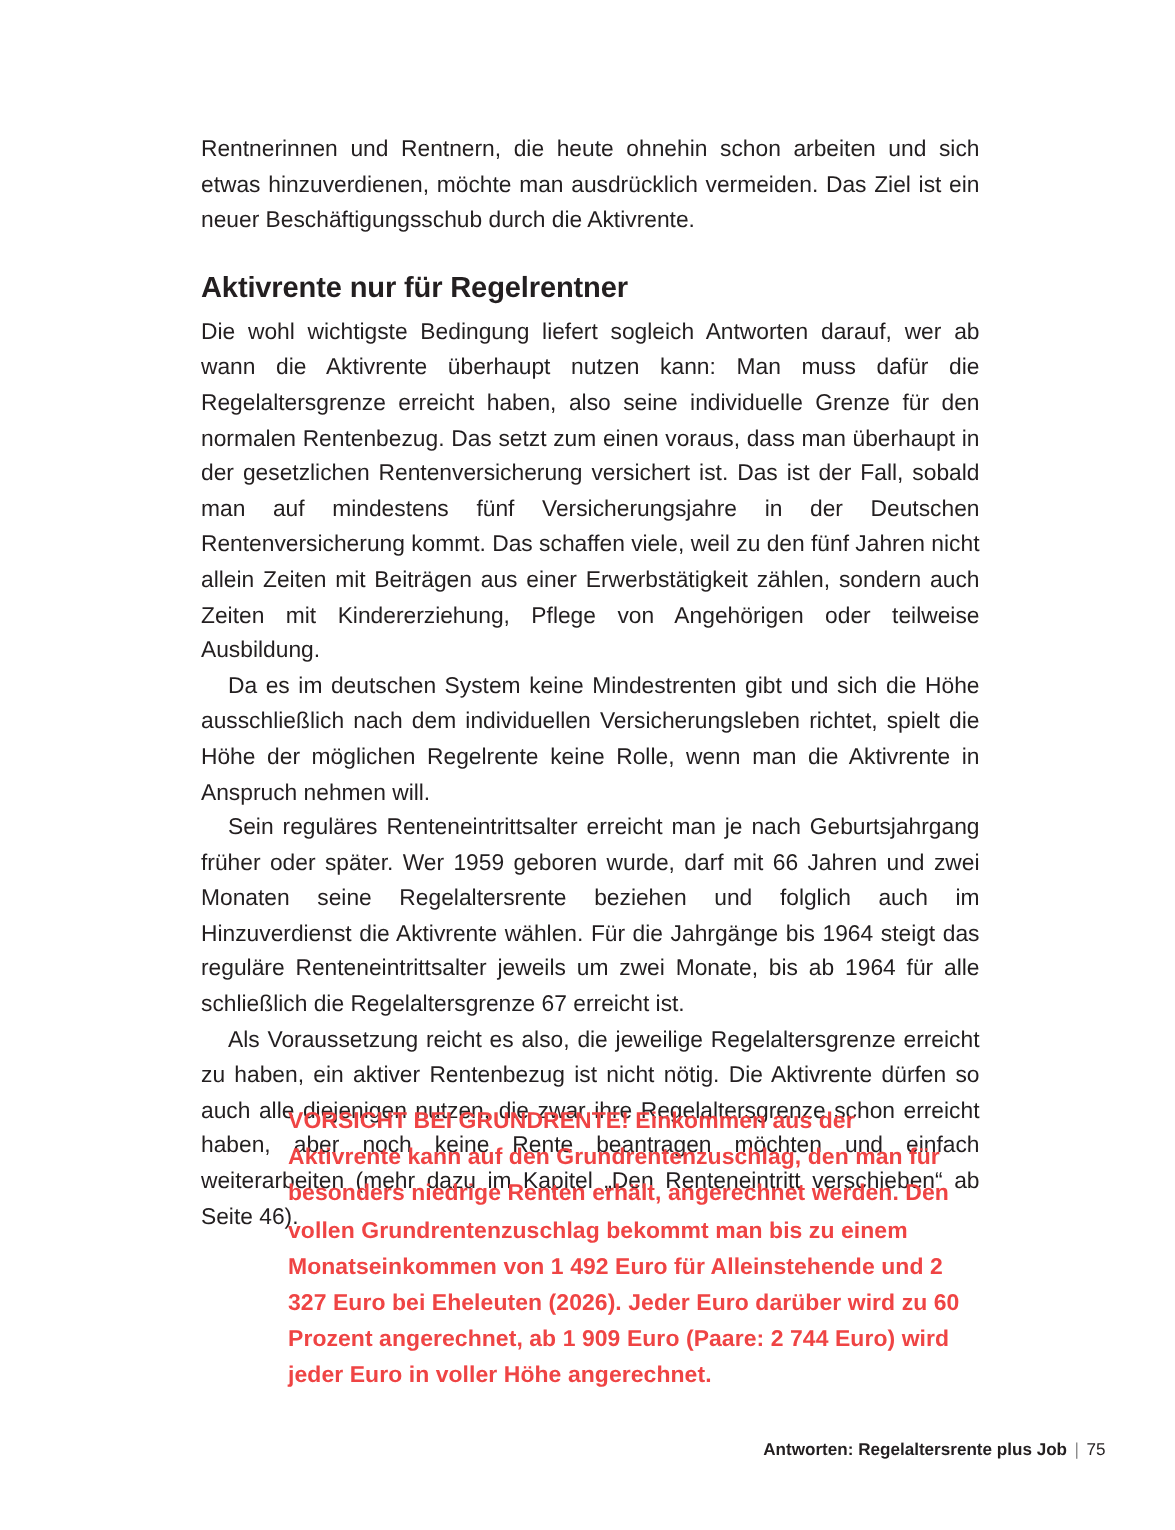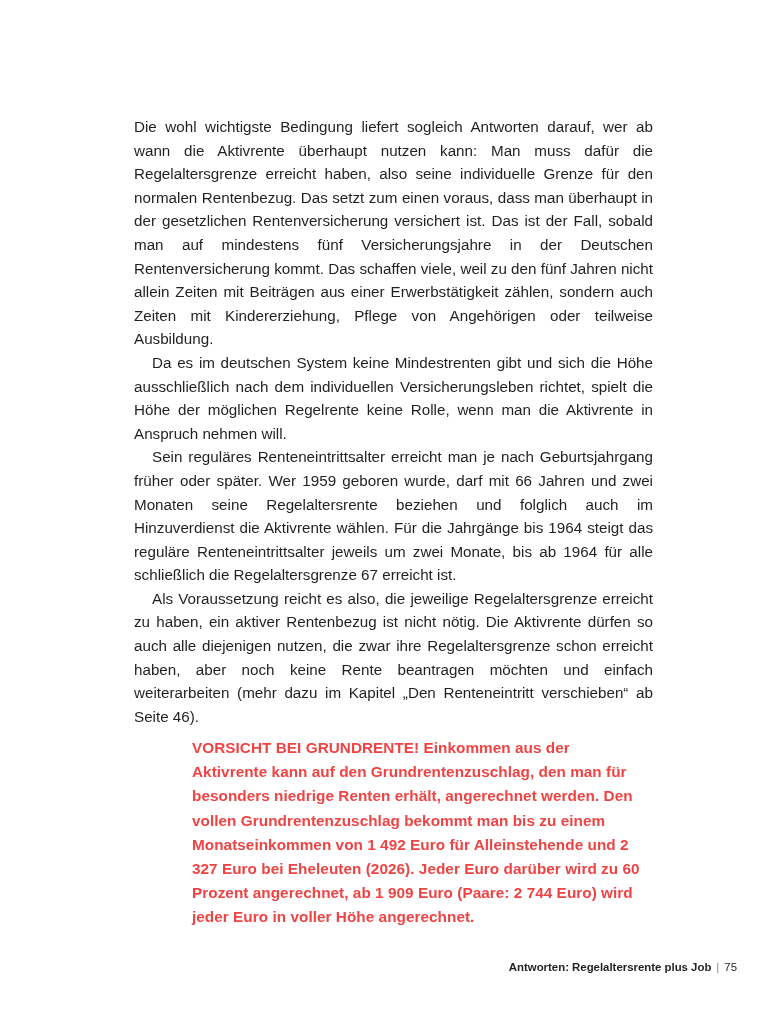--- a/index.html
+++ b/index.html
@@ -94,23 +94,25 @@
     font-weight: normal;
   }
 </style>
 </head>
 <body>
 
 <div class="page">
 
   <div class="content">
 
+    <p class="body">Rentnerinnen und Rentnern, die heute ohnehin schon arbeiten und sich etwas hinzuverdienen, möchte man ausdrücklich vermeiden. Das Ziel ist ein neuer Beschäftigungsschub durch die Aktivrente.</p>
 
     <div class="gap-after-intro"></div>
 
+    <h2 class="section-heading">Aktivrente nur für Regelrentner</h2>
 
     <div class="gap-after-heading"></div>
 
     <p class="body">Die wohl wichtigste Bedingung liefert sogleich Antworten darauf, wer ab wann die Aktivrente überhaupt nutzen kann: Man muss dafür die Regelaltersgrenze erreicht haben, also seine individuelle Grenze für den normalen Rentenbezug. Das setzt zum einen voraus, dass man überhaupt in der gesetzlichen Rentenversicherung versichert ist. Das ist der Fall, sobald man auf mindestens fünf Versicherungsjahre in der Deutschen Rentenversicherung kommt. Das schaffen viele, weil zu den fünf Jahren nicht allein Zeiten mit Beiträgen aus einer Erwerbstätigkeit zählen, sondern auch Zeiten mit Kindererziehung, Pflege von Angehörigen oder teilweise Ausbildung.</p>
 
     <p class="body indent">Da es im deutschen System keine Mindestrenten gibt und sich die Höhe ausschließlich nach dem individuellen Versicherungsleben richtet, spielt die Höhe der möglichen Regelrente keine Rolle, wenn man die Aktivrente in Anspruch nehmen will.</p>
 
     <p class="body indent">Sein reguläres Renteneintrittsalter erreicht man je nach Geburtsjahrgang früher oder später. Wer 1959 geboren wurde, darf mit 66 Jahren und zwei Monaten seine Regelaltersrente beziehen und folglich auch im Hinzuverdienst die Aktivrente wählen. Für die Jahrgänge bis 1964 steigt das reguläre Renteneintrittsalter jeweils um zwei Monate, bis ab 1964 für alle schließlich die Regelaltersgrenze 67 erreicht ist.</p>
 
     <p class="body indent">Als Voraussetzung reicht es also, die jeweilige Regelaltersgrenze erreicht zu haben, ein aktiver Rentenbezug ist nicht nötig. Die Aktivrente dürfen so auch alle diejenigen nutzen, die zwar ihre Regelaltersgrenze schon erreicht haben, aber noch keine Rente beantragen möchten und einfach weiterarbeiten (mehr dazu im Kapitel „Den Renteneintritt verschieben“ ab Seite 46).</p>

